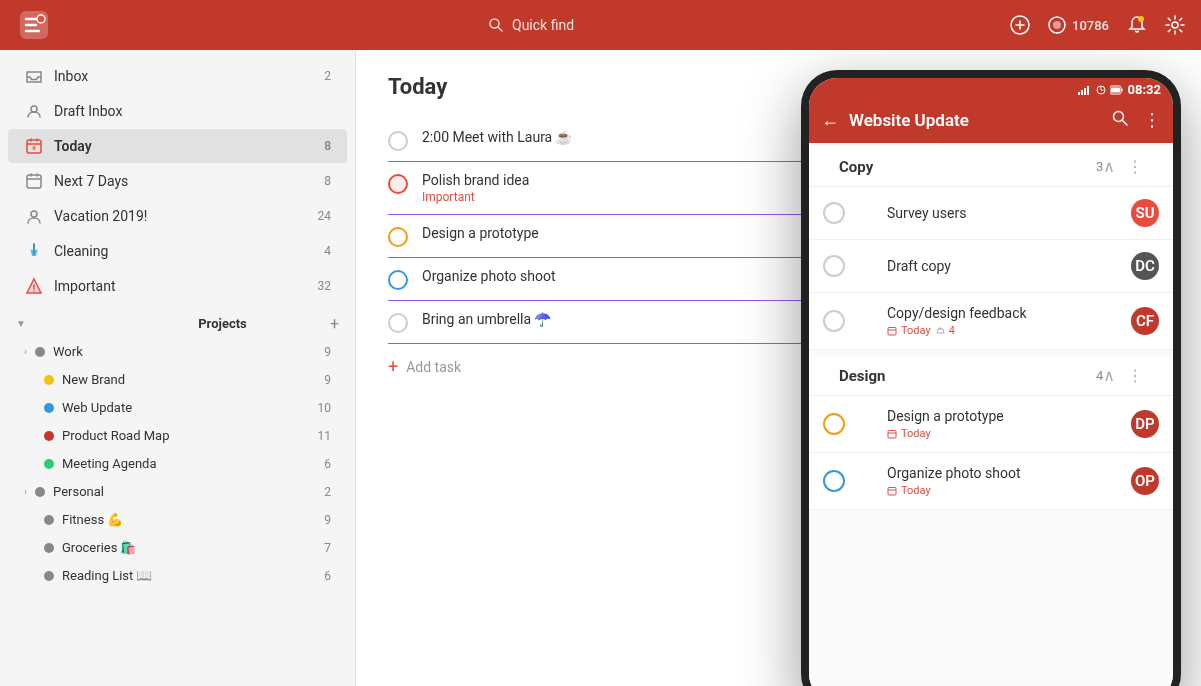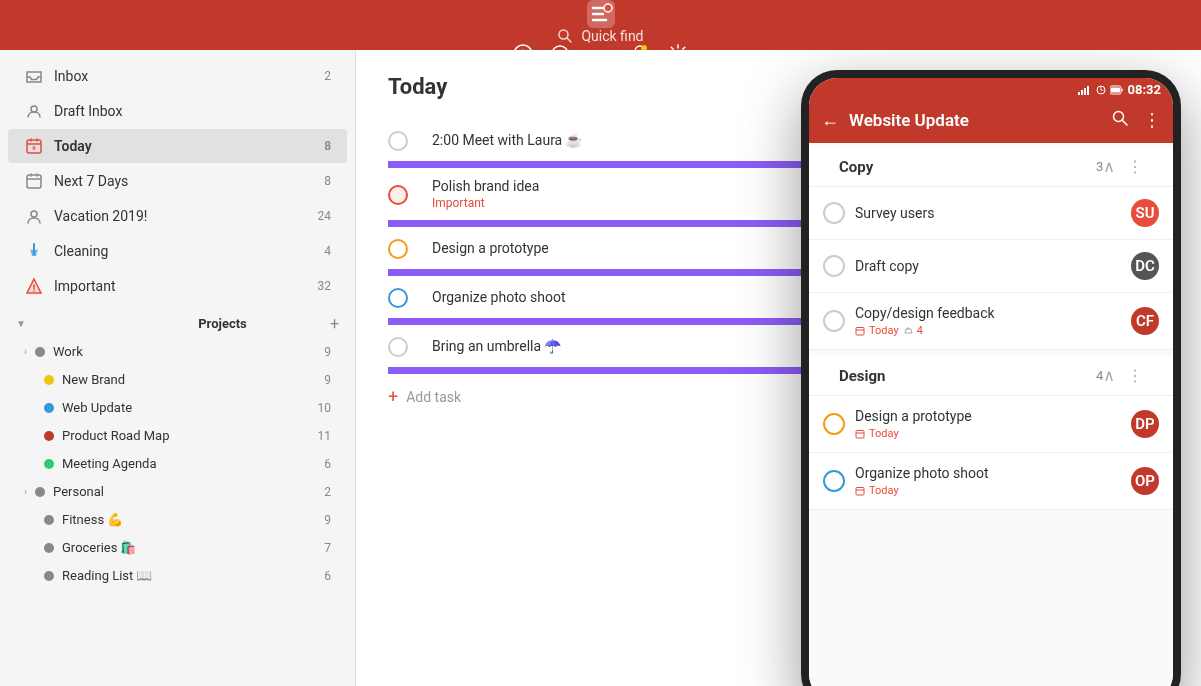--- a/index.html
+++ b/index.html
@@ -1,19 +1,19 @@
 <!DOCTYPE html>
 <html><head>
   <meta charset="utf-8">
   <style>
     * { margin: 0; padding: 0; box-sizing: border-box; }
     body { font-family: -apple-system, BlinkMacSystemFont, 'Segoe UI', Roboto, sans-serif; width: 1201px; height: 686px; overflow: hidden; background: #f5f5f5; display: flex; flex-direction: column; }
 
     
-    .topbar { background: #c0392b; height: 50px; display: flex; align-items: center; padding: 0 16px; flex-shrink: 0; flex-direction: column; }
+    .topbar { background: #c0392b; height: 50px; display: flex; align-items: center; padding: 0 16px; flex-shrink: 0; }
     .topbar-logo { width: 36px; height: 36px; display: flex; align-items: center; justify-content: center; }
     .topbar-logo svg { width: 28px; height: 28px; }
     .topbar-search { flex: 1; display: flex; align-items: center; justify-content: center; }
     .search-box { display: flex; align-items: center; gap: 8px; color: rgba(255,255,255,0.85); font-size: 14px; cursor: pointer; }
     .topbar-right { display: flex; align-items: center; gap: 18px; }
     .topbar-icon { color: white; font-size: 18px; cursor: pointer; display: flex; align-items: center; justify-content: center; }
     .topbar-karma { color: #e5e5e5; font-size: 13px; font-weight: 500; display: flex; align-items: center; gap: 6px; }
 
     
     .main { display: flex; flex: 1; overflow: hidden; }
@@ -35,21 +35,21 @@
     .project-indent { padding-left: 36px; }
     .expand-arrow { color: #999; font-size: 10px; cursor: pointer; }
 
     
     .content { flex: 1; background: white; overflow-y: auto; padding: 24px 32px; position: relative; }
     .content-header { display: flex; align-items: center; justify-content: space-between; margin-bottom: 20px; }
     .content-title { font-size: 22px; font-weight: 700; color: #333; }
     .content-actions { display: flex; gap: 14px; color: #999; align-items: center; }
     .content-action-icon { cursor: pointer; font-size: 18px; }
 
-    .task-item { display: flex; align-items: center; padding: 10px 0; border-bottom: 7px solid #8b5cf6; gap: 24px; }
+    .task-item { display: flex; align-items: flex-start; padding: 10px 0; border-bottom: 1px solid #8b5cf6; gap: 14px; }
     .task-circle { width: 20px; height: 20px; border-radius: 50%; border: 2px solid #ccc; flex-shrink: 0; margin-top: 2px; cursor: pointer; display: flex; align-items: center; justify-content: center; }
     .task-circle.orange { border-color: #f39c12; }
     .task-circle.blue { border-color: #3498db; }
     .task-circle.red { border-color: #e74c3c; background: rgba(231,76,60,0.1); }
     .task-text { flex: 1; font-size: 14px; color: #333; }
     .task-sub { font-size: 12px; color: #e74c3c; margin-top: 2px; }
     .task-tag { font-size: 12px; padding: 2px 8px; border-radius: 12px; background: #f0f0f0; color: #666; display: flex; align-items: center; gap: 4px; }
     .tag-dot { width: 8px; height: 8px; border-radius: 50%; }
     .tag-dot.yellow { background: #f1c40f; }
     .tag-dot.grey { background: #ccc; }
@@ -67,21 +67,21 @@
     .phone-topbar-icons { display: flex; gap: 14px; font-size: 18px; }
     .phone-content { flex: 1; overflow-y: auto; background: #fafafa; }
     .phone-section-header { display: flex; align-items: center; padding: 10px 30px; background: white; border-bottom: 1px solid #eee; margin-top: 4px; }
     .phone-section-title { font-size: 15px; font-weight: 700; color: #333; flex: 1; }
     .phone-section-count { font-size: 13px; color: #888; margin-left: 4px; }
     .phone-section-actions { display: flex; gap: 12px; color: #aaa; font-size: 16px; }
     .phone-task { display: flex; align-items: center; padding: 12px 14px; background: white; border-bottom: 1px solid #f0f0f0; gap: 10px; }
     .phone-task-circle { width: 22px; height: 22px; border-radius: 50%; border: 2px solid #ccc; flex-shrink: 0; }
     .phone-task-circle.orange { border-color: #f39c12; }
     .phone-task-circle.blue { border-color: #3498db; }
-    .phone-task-content { flex: 1; }
+    .phone-task-content { flex: 1; margin-left: 32px; }
     .phone-task-name { font-size: 14px; color: #333; }
     .phone-task-date { display: flex; align-items: center; gap: 4px; font-size: 11px; color: #e74c3c; margin-top: 3px; }
     .phone-avatar { width: 28px; height: 28px; border-radius: 50%; background: #e74c3c; flex-shrink: 0; overflow: hidden; display: flex; align-items: center; justify-content: center; color: white; font-size: 15px; font-weight: 600; }
     .phone-avatar.dark { background: #555; }
     .phone-avatar.red2 { background: #c0392b; }
 
     .avatar-small { width: 22px; height: 22px; border-radius: 50%; flex-shrink: 0; display: flex; align-items: center; justify-content: center; color: white; font-size: 9px; font-weight: 600; }
 
     .right-meta { display: flex; align-items: center; gap: 6px; margin-left: auto; }
   </style>

